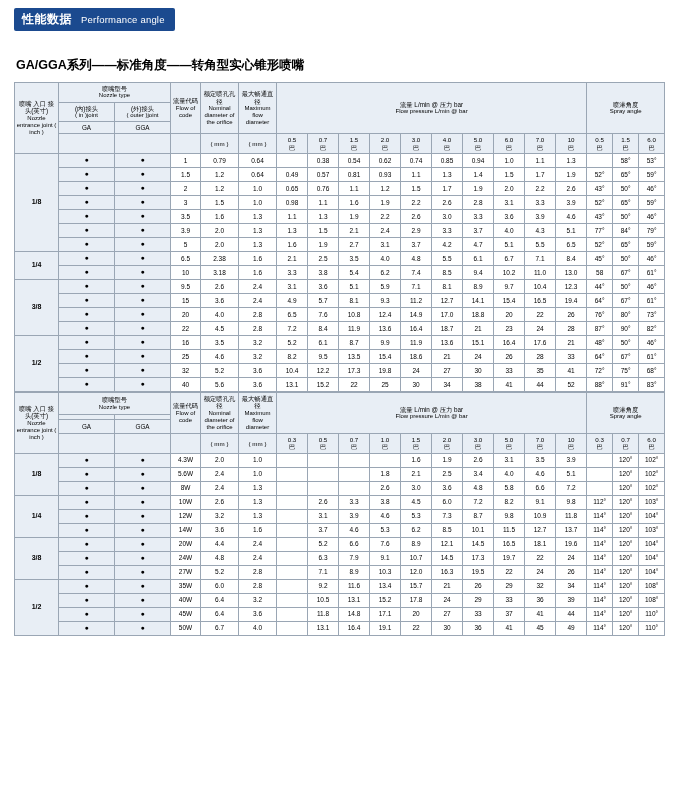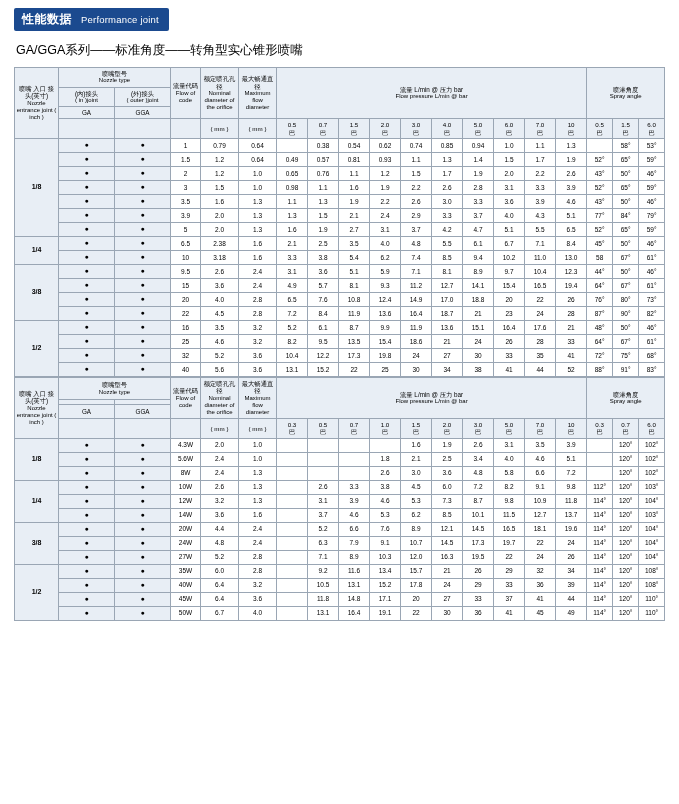--- a/index.html
+++ b/index.html
@@ -32,23 +32,23 @@
     letter-spacing: 0.5px;
   }
   .banner .en {
     font-size: 9.5px;
     margin-left: 9px;
     letter-spacing: 0.2px;
   }
   
   .section-title {
     font-size: 12.5px;
-    font-weight: normal;
+    font-weight: bold;
     color: #000;
-    margin: 1px 0 8px 2px;
+    margin: 16px 0 8px 2px;
     letter-spacing: 0px;
   }
   .section-title.second { margin-top: 20px; }
 
   
   table.spec {
     border-collapse: collapse;
     width: 651px;
     table-layout: fixed;
     font-size: 6.4px;
@@ -92,21 +92,21 @@
   .pressure-stack .u { display:block; font-size: 6.2px;}
   .sub-unit { font-size: 6.2px; }
 </style>
 </head>
 <body>
 
 <div class="page">
 
   <div class="banner">
     <span class="cn">性能数据</span>
-    <span class="en">Performance joint</span>
+    <span class="en">Performance angle</span>
   </div>
 
   
   <div class="section-title">GA/GGA系列——标准角度——转角型实心锥形喷嘴</div>
   <table class="spec" id="tbl0">
       <colgroup>
         <col style="width:44px">
         <col style="width:56px">
         <col style="width:56px">
         <col style="width:30px">

